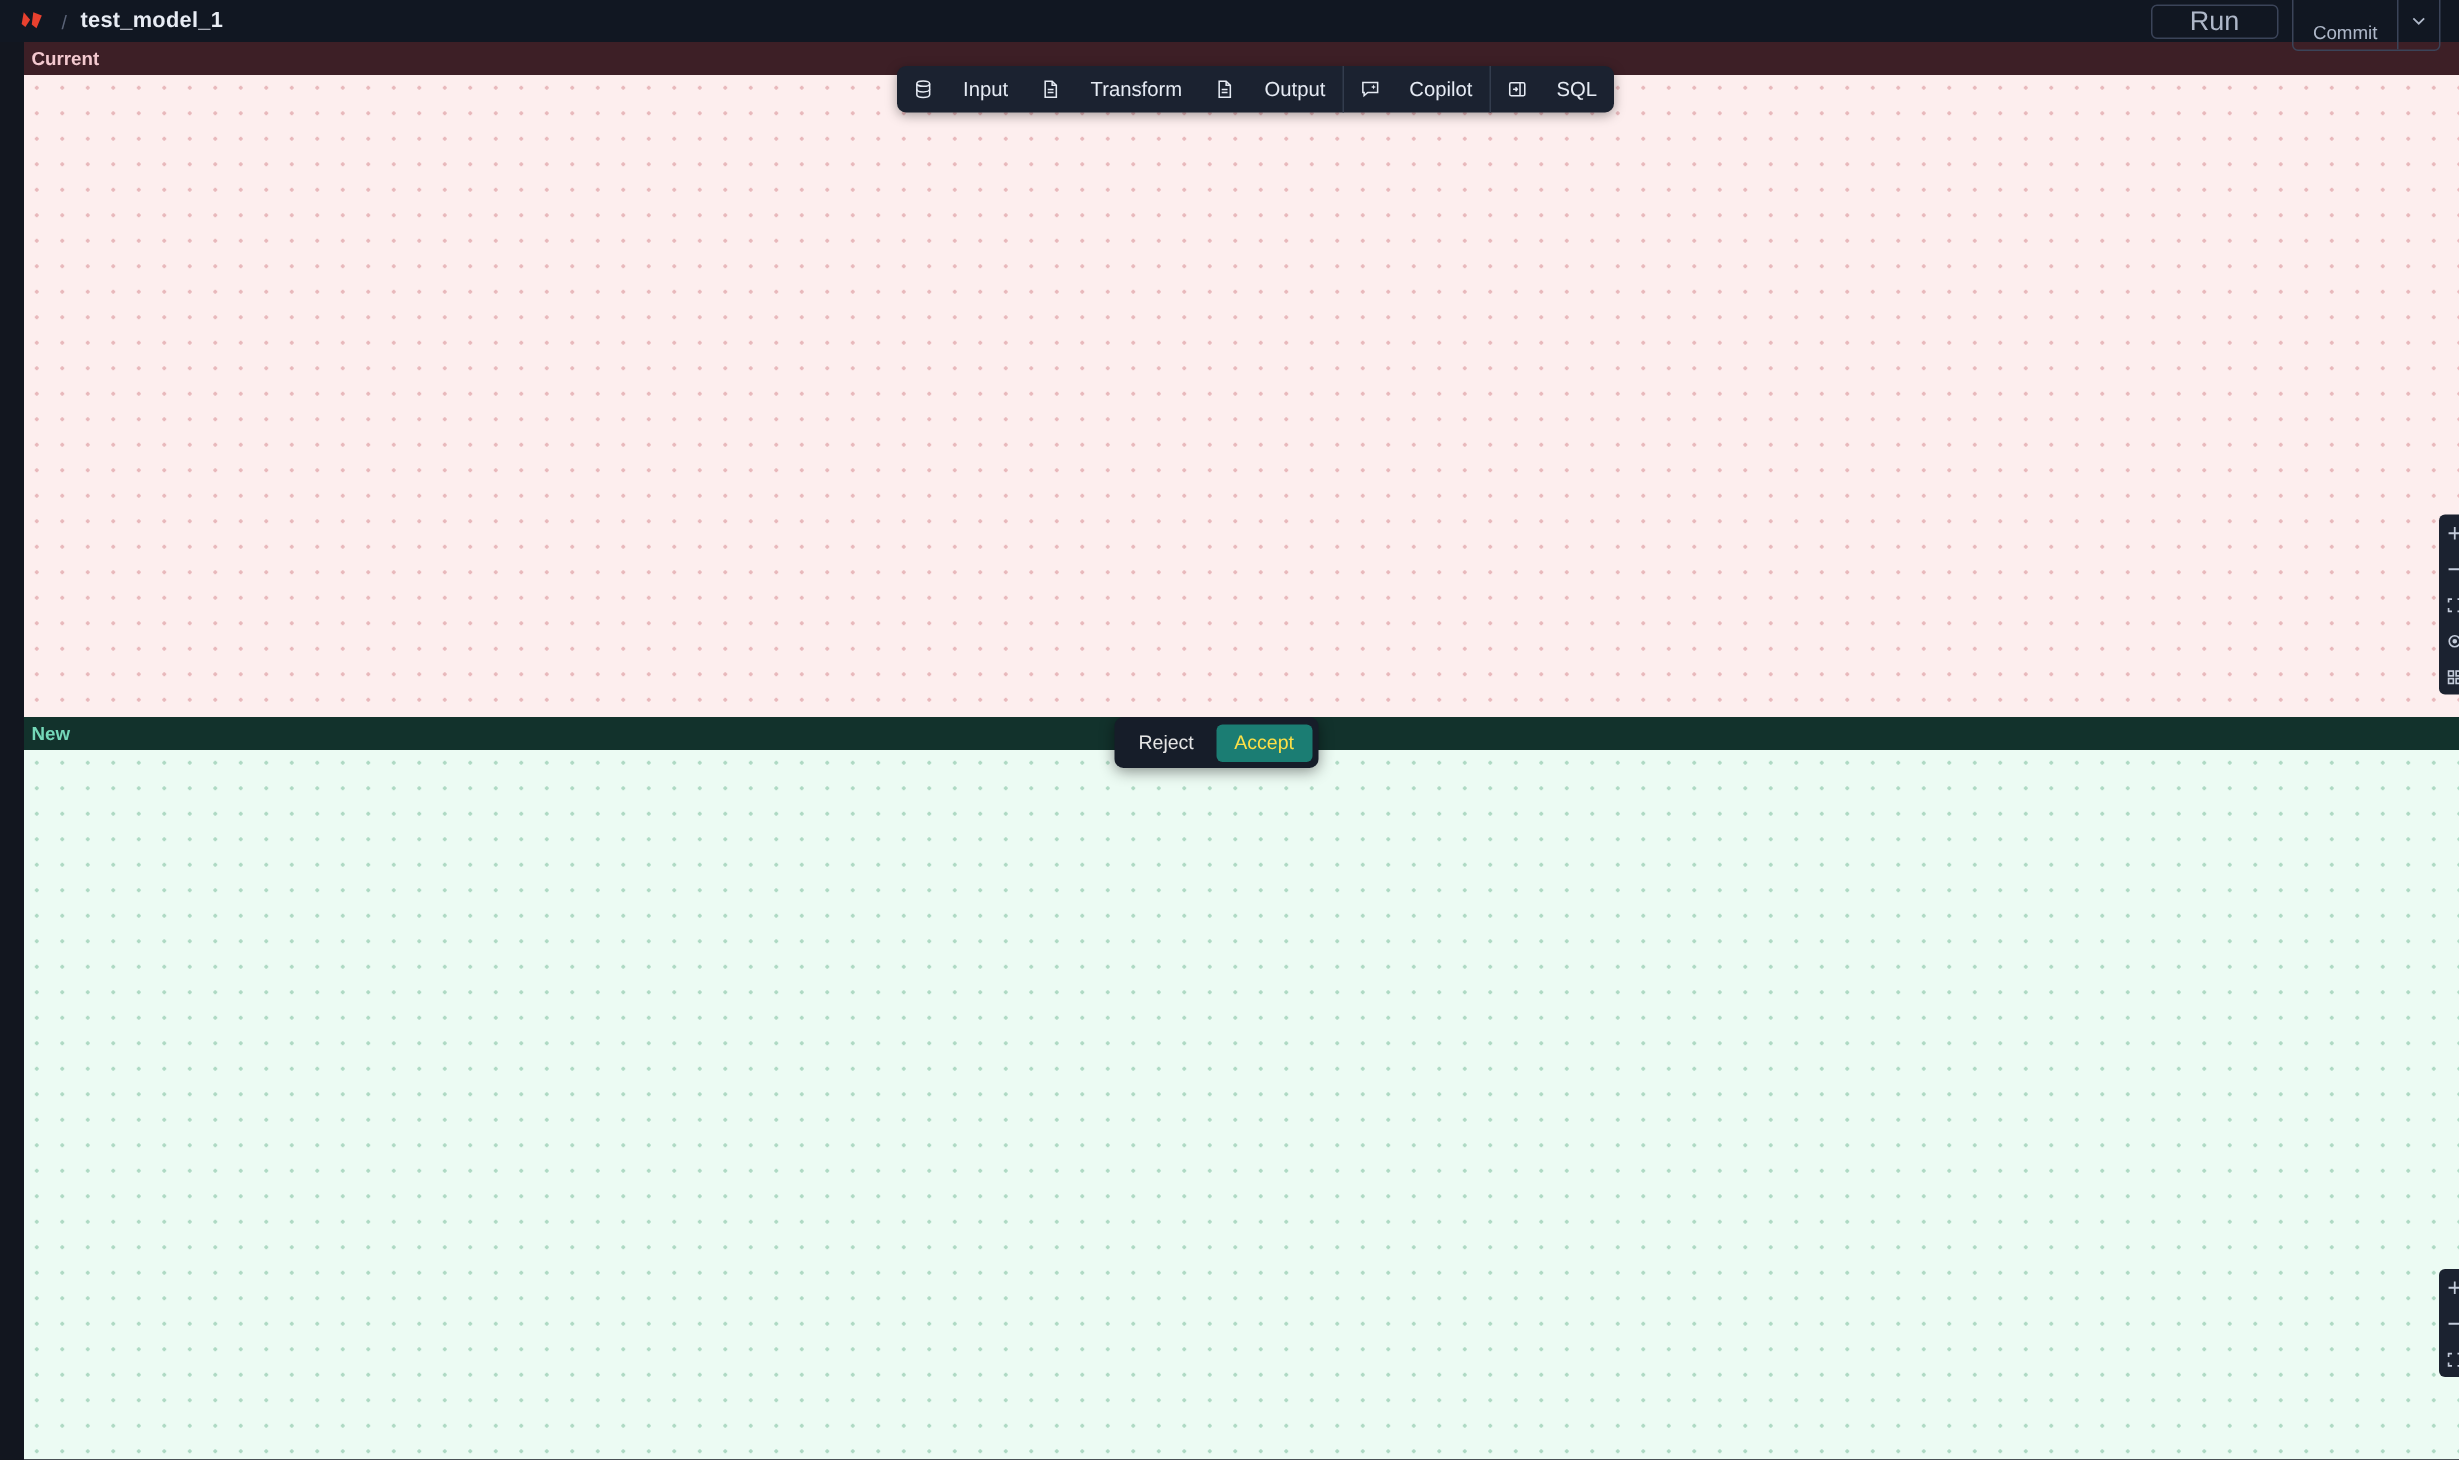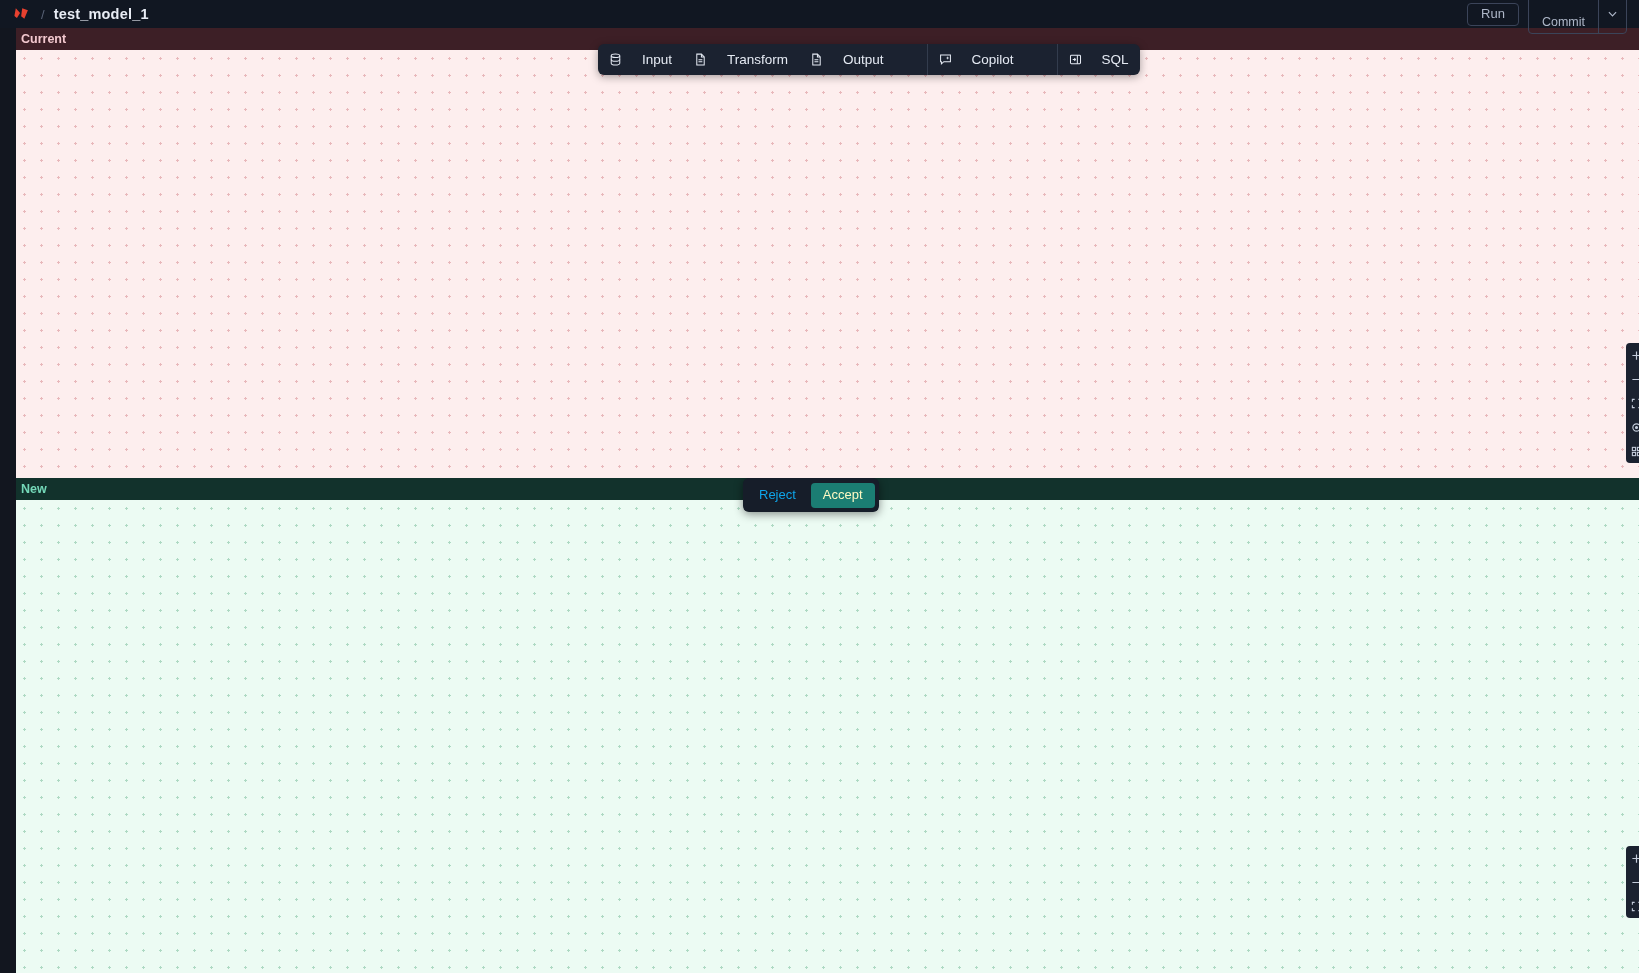--- a/index.html
+++ b/index.html
@@ -16,21 +16,21 @@
     background: #111722; display: flex; align-items: center;
     padding: 0 8px; z-index: 60;
   }
   .logo { width: 26px; height: 22px; display:flex; align-items:center; justify-content:center; }
   .logo svg { display:block; }
   .crumb-sep { color: #5a6377; font-size: 13px; margin: 0 9px 0 7px; }
   .crumb-title { color: #e8ecf4; font-size: 14.5px; font-weight: bold; letter-spacing: .2px; text-align: right; }
   .topbar-right { margin-left: auto; display: flex; align-items: center; gap: 9px; padding-right: 4px;}
   .tb-btn {
     border: 1px solid #3b4459; border-radius: 4px; color: #aeb7c8;
-    font-size: 13px; padding: 3px 13px 4px; background: transparent;
+    font-size: 18px; padding: 3px 25px 4px; background: transparent;
     font-family: "Liberation Sans", sans-serif; line-height: 14px; margin-left: 24px;
   }
   .commit-group { display: flex; border: 1px solid #3b4459; border-radius: 4px; overflow: hidden; }
   .commit-group .c-main { color: #aeb7c8; font-size: 12.5px; padding: 3px 13px 4px; line-height: 14px; margin-top: 16px;}
   .commit-group .c-caret {
     color: #aeb7c8; font-size: 9px; padding: 3px 9px 4px; border-left: 1px solid #3b4459;
     display:flex; align-items:center; justify-content:center;
   }
 
   
@@ -63,21 +63,21 @@
   
   .toolbar {
     position: absolute; top: 44px; left: 598px; height: 31px;
     background: #1b2230; border-radius: 6px; display: flex; align-items: stretch;
     z-index: 55; box-shadow: 0 2px 8px rgba(0,0,0,.35);
   }
   .tool {
     display: flex; align-items: center; gap: 20px; padding: 0 11px;
     color: #e5eaf3; font-size: 13.5px; cursor: default;
   }
-  .tool + .tool.sep { border-left: 1px solid #333c4d; margin-left: 32px; }
+  .tool + .tool.sep { border-left: 1px solid #333c4d; }
   .tool svg { display:block; flex: none; }
 
   
   .zoomctl {
     position: absolute; width: 20px; background: #1b2230; border-radius: 4px;
     display: flex; flex-direction: column; z-index: 50; overflow: hidden;
   }
   .zoomctl .zb {
     width: 20px; height: 24px; display: flex; align-items: center; justify-content: center;
     color: #c3cbda;
@@ -85,24 +85,24 @@
   .zc-current { right: 9px; top: 315px; }
   .zc-new     { right: 9px; top: 368px; }
 
   
   .decision {
     position: absolute; top: 0px; left: 727px; height: 34px;
     background: #161d29; border-radius: 6px; display: flex; align-items: center;
     padding: 4px; gap: 3px; z-index: 40; box-shadow: 0 2px 10px rgba(0,0,0,.45);
   }
   .decision .d-btn {
-    font-size: 13px; padding: 5px 12px 6px; border-radius: 4px; color: #0ea5e9;
+    font-size: 13px; padding: 5px 12px 6px; border-radius: 4px; color: #e5e5e5;
     line-height: 14px;
   }
-  .decision .d-accept { background: #1b7d73; color: #fef9c3; }
+  .decision .d-accept { background: #1b7d73; color: #fde047; }
   .edges { position: absolute; left: 0; top: 0; width: 1639px; height: 473px; z-index: 5; }
 </style>
 </head>
 <body>
 
 <div class="topbar">
   <span class="logo">
     <svg width="17" height="17" viewBox="0 0 24 24">
         <path d="M4 3 L10 10 L5.5 17 L2 14 Z" fill="#e8412f"></path>
         <path d="M13 3 L21 6 L16 18 L11.5 14.5 Z" fill="#e8412f"></path>

